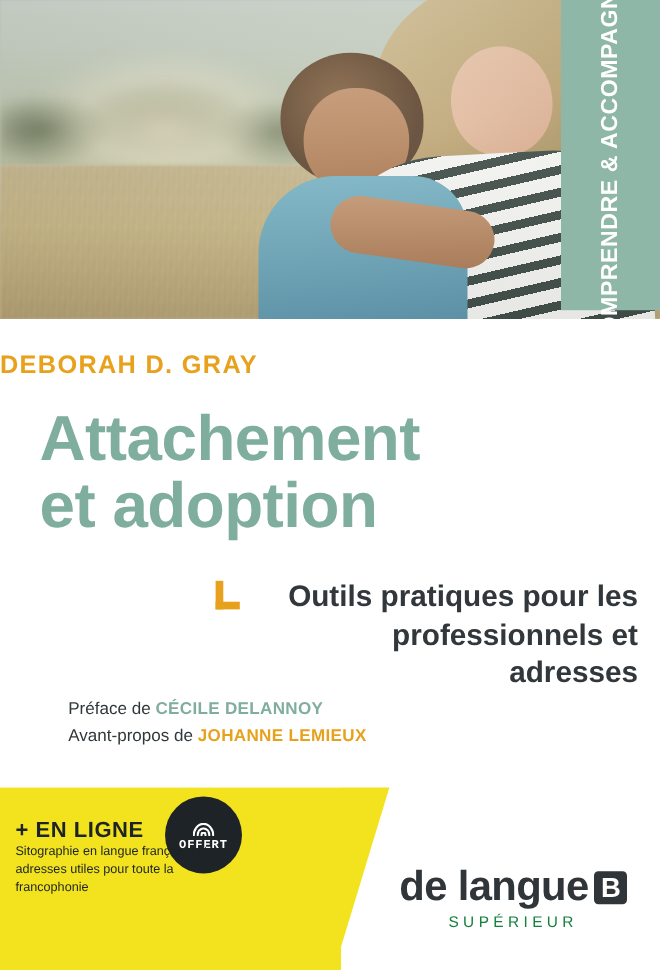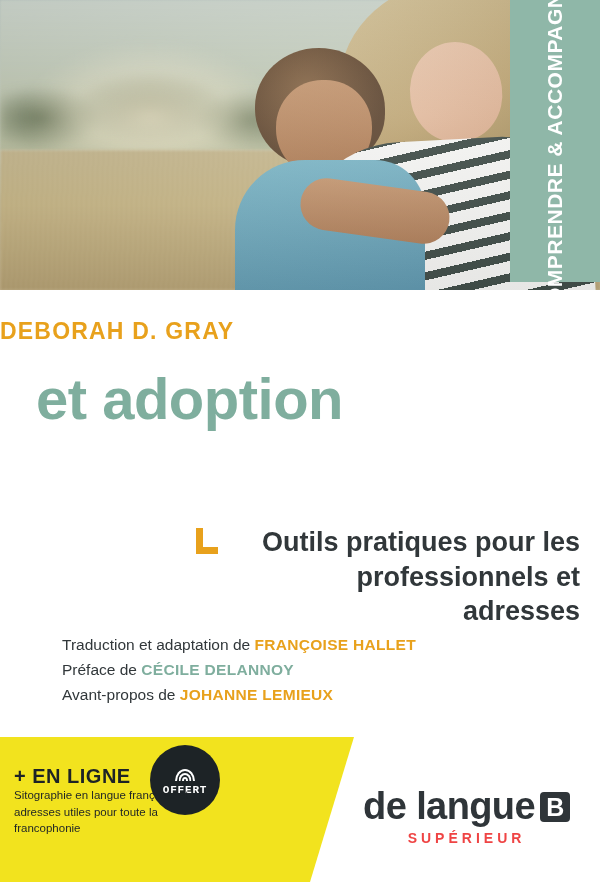--- a/index.html
+++ b/index.html
@@ -166,21 +166,21 @@
     line-height:1.62;
     color:#31373a;
   }
   .credits .name-orange { color:#e8a11c; font-weight:bold; letter-spacing:.3px; }
   .credits .name-green  { color:#7fae9e; font-weight:bold; letter-spacing:.3px; }
 
   
   .yellow-band {
     position:absolute;
     left:0; bottom:0;
-    width:310px; height:145px;
+    width:310px; height:166px;
     background:#f2e31e;
   }
   .yellow-band:after{
     content:"";
     position:absolute; right:-44px; top:0;
     width:0; height:0;
     border-top:145px solid #f2e31e;
     border-right:44px solid transparent;
   }
   .online-label {
@@ -244,22 +244,22 @@
     line-height:30px;
     border-radius:4px;
     font-size:25px;
     margin-left:5px;
     vertical-align:3px;
   }
   .publisher .sup {
     margin-top:2px;
     font-size:14px;
     letter-spacing:4px;
-    font-weight:bold;
-    color:#ef4444;
+    font-weight:normal;
+    color:#15803d;
   }
 </style>
 </head>
 <body>
 
 <div class="cover">
 
   <div class="photo">
     <div class="sky"></div>
     <div class="treeline"></div>
@@ -275,35 +275,33 @@
     <div class="photo-soft"></div>
   </div>
 
   <div class="collection-tab">
     <span>COMPRENDRE &amp; ACCOMPAGNER</span>
   </div>
 
   <div class="author">DEBORAH D. GRAY</div>
 
   <div class="title">
+    <span>Attachement</span>
     <span class="line2">et adoption</span>
   </div>
 
   <div class="corner-mark"></div>
   <div class="subtitle-wrap">
     <div class="subtitle">
       <span>Outils pratiques pour les</span>
       <span class="l2">professionnels et adresses</span>
     </div>
   </div>
 
   <div class="credits">
-    <div>
-      <span>Traduction et adaptation de </span><span class="name-orange">FRANÇOISE HALLET</span>
-    </div>
     <div>
       <span>Préface de </span><span class="name-green">CÉCILE DELANNOY</span>
     </div>
     <div>
       <span>Avant-propos de </span><span class="name-orange">JOHANNE LEMIEUX</span>
     </div>
   </div>
 
   <div class="yellow-band">
     <div class="online-label">+ EN LIGNE</div>

